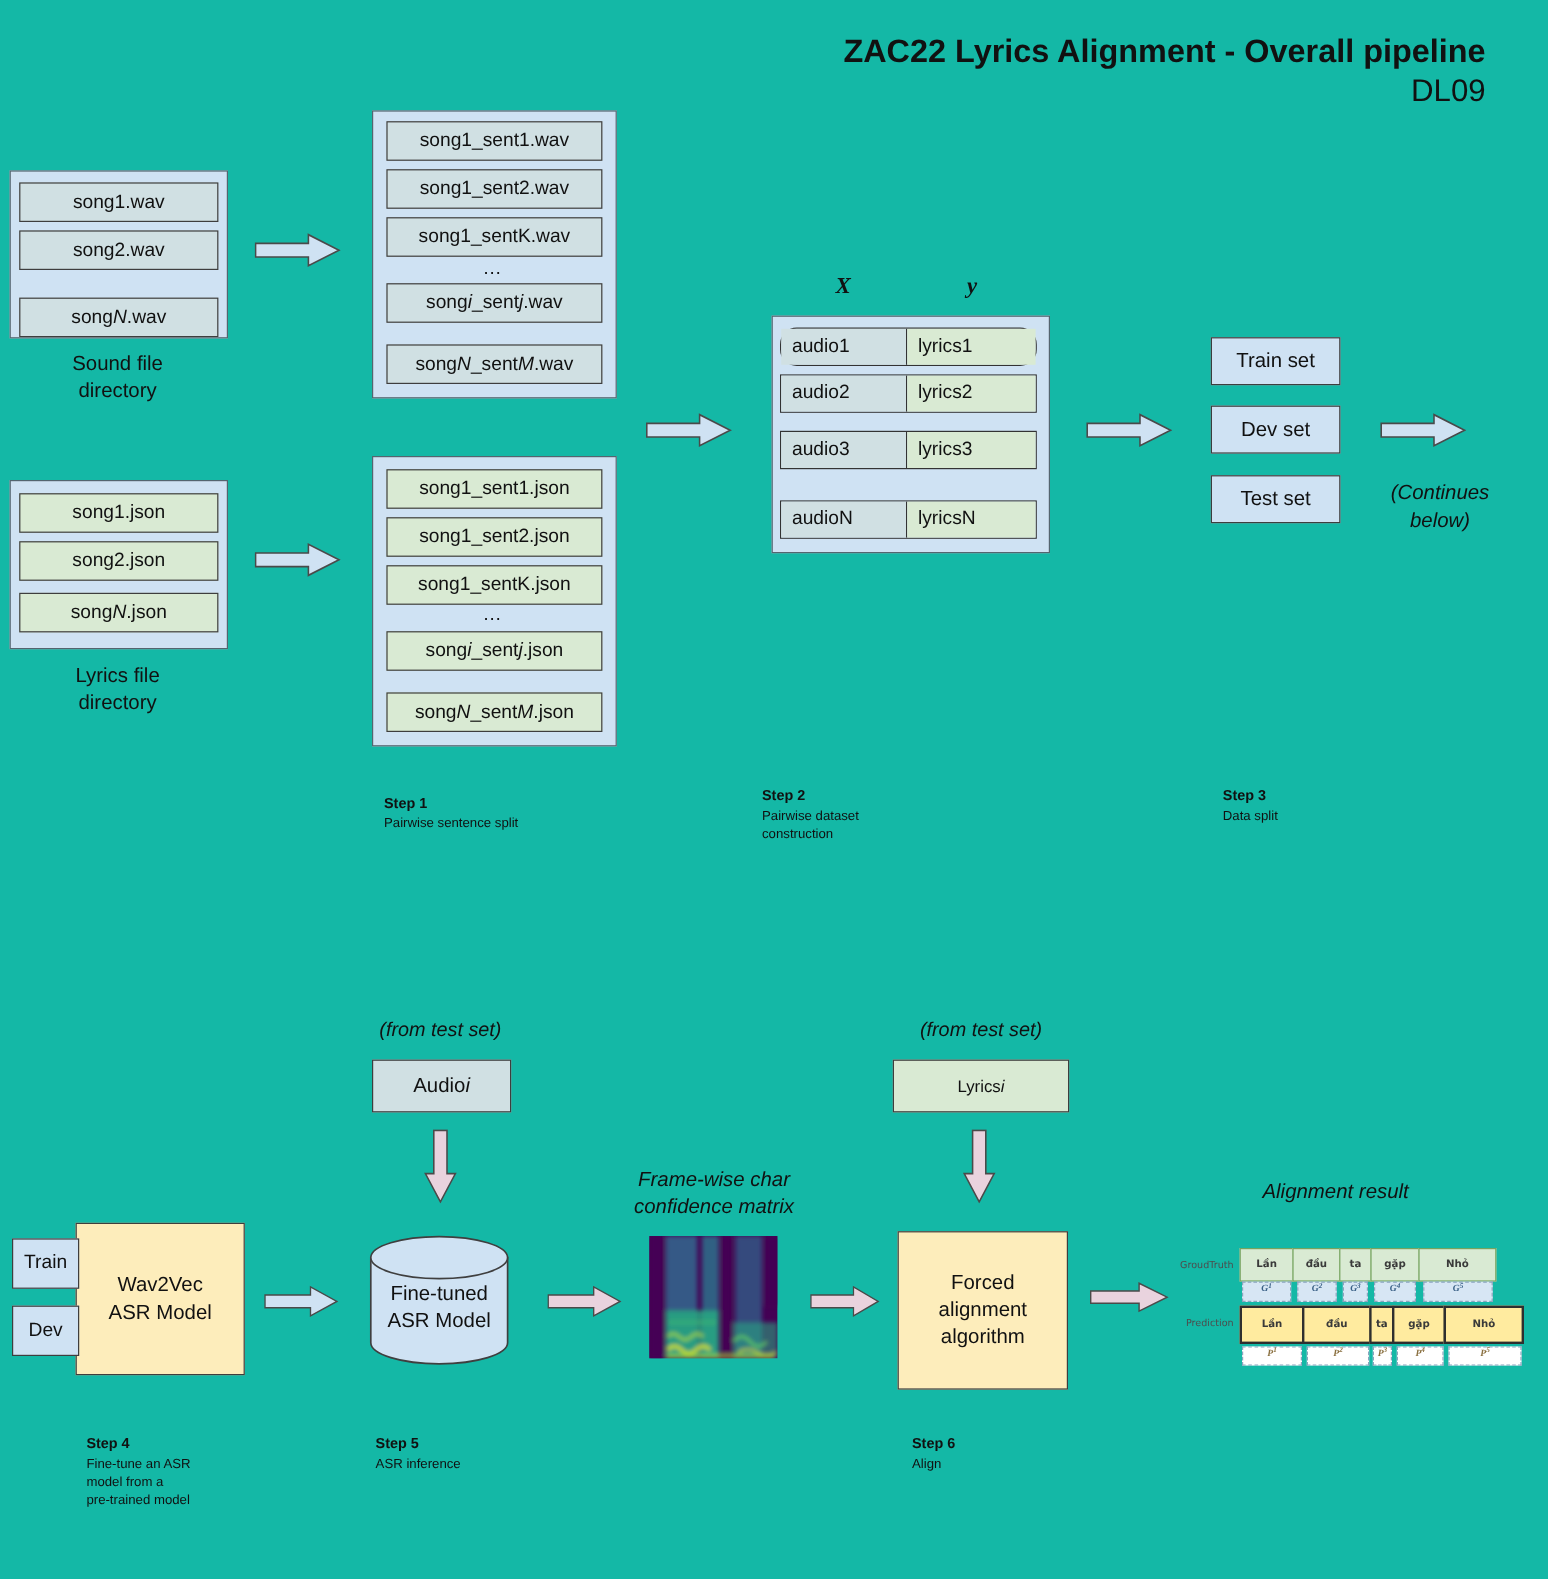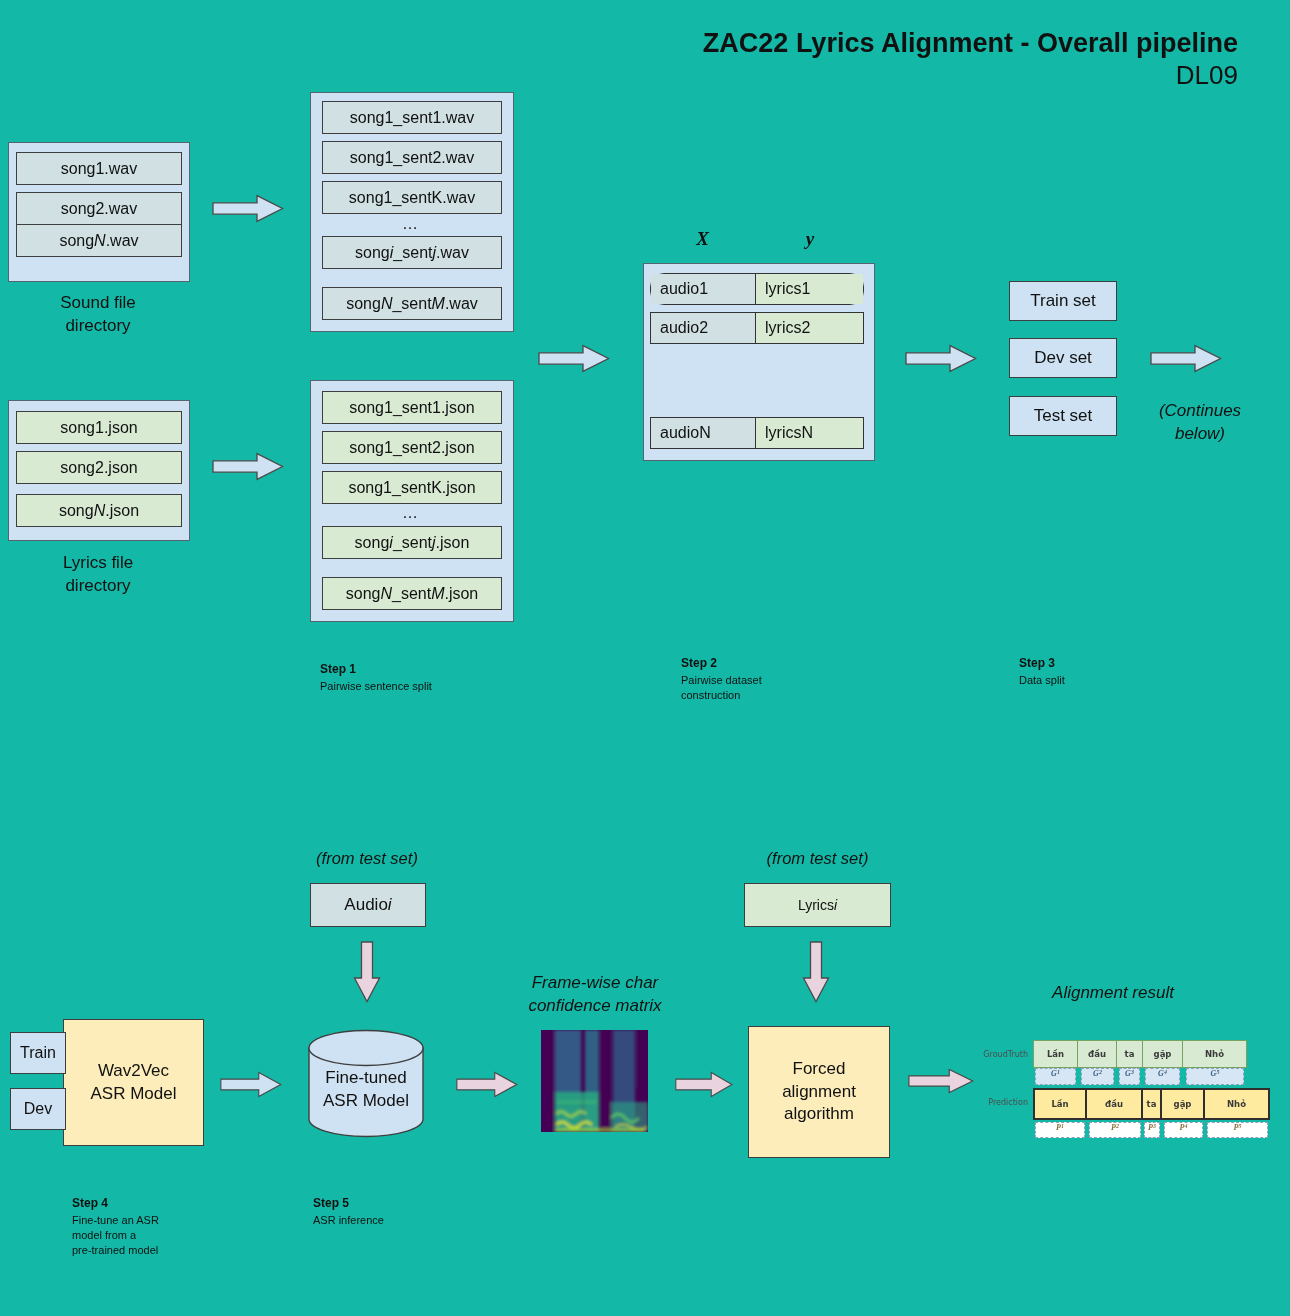--- a/index.html
+++ b/index.html
@@ -60,21 +60,21 @@
 <body>
 
 <div class="canvas">
 
   <div class="abs title" style="left:520px;top:28px;width:718px;">ZAC22 Lyrics Alignment - Overall pipeline</div>
   <div class="abs subtitle" style="left:520px;top:60px;width:718px;">DL09</div>
 
   <div class="abs container" style="left:8px;top:142px;width:180px;height:138px;"></div>
   <div class="abs filebox cyan center" style="left:16px;top:152px;width:164px;height:31px;">song1.wav</div>
   <div class="abs filebox cyan center" style="left:16px;top:192px;width:164px;height:31px;">song2.wav</div>
-  <div class="abs filebox cyan center" style="left:16px;top:224px;width:164px;height:31px;text-align:right;">song<i>N</i>.wav</div>
+  <div class="abs filebox cyan center" style="left:16px;top:248px;width:164px;height:31px;text-align:right;">song<i>N</i>.wav</div>
   <div class="abs lbl pre" style="left:8px;top:292px;width:180px;">Sound file
 directory</div>
 
   <div class="abs" style="left:212px;top:194px;width:72px;height:29px;">
     <svg class="arrow" viewBox="0 0 72 28" preserveAspectRatio="none">
         <polygon points="1,8.5 45,8.5 45,1.5 70.5,14 45,26.5 45,19.5 1,19.5"></polygon>
       </svg>
   </div>
 
   <div class="abs container" style="left:310px;top:92px;width:202px;height:238px;"></div>
@@ -116,20 +116,24 @@
   <div class="abs serifhead" style="left:755px;top:228px;width:110px;">y</div>
   <div class="abs container" style="left:643px;top:263px;width:230px;height:196px;"></div>
   <div class="abs trow" style="left:650px;top:273px;width:214px;height:32px;border-radius:14px;">
     <div class="cx">audio1</div>
     <div class="cy">lyrics1</div>
   </div>
   <div class="abs trow" style="left:650px;top:312px;width:214px;height:32px;">
     <div class="cx">audio2</div>
     <div class="cy">lyrics2</div>
   </div>
+  <div class="abs trow" style="left:650px;top:359px;width:214px;height:32px;">
+    <div class="cx">audio3</div>
+    <div class="cy">lyrics3</div>
+  </div>
   <div class="abs trow" style="left:650px;top:417px;width:214px;height:32px;">
     <div class="cx">audioN</div>
     <div class="cy">lyricsN</div>
   </div>
 
   <div class="abs" style="left:905px;top:344px;width:72px;height:29px;">
     <svg class="arrow" viewBox="0 0 72 28" preserveAspectRatio="none">
         <polygon points="1,8.5 45,8.5 45,1.5 70.5,14 45,26.5 45,19.5 1,19.5"></polygon>
       </svg>
   </div>
@@ -143,21 +147,21 @@
         <polygon points="1,8.5 45,8.5 45,1.5 70.5,14 45,26.5 45,19.5 1,19.5"></polygon>
       </svg>
   </div>
   <div class="abs lbl pre italic" style="left:1140px;top:400px;width:120px;">(Continues
 below)</div>
 
   <div class="abs step" style="left:320px;top:662px;width:220px;">
     <p class="t">Step 1</p>
     <p class="d pre">Pairwise sentence split</p>
   </div>
-  <div class="abs step" style="left:681px;top:656px;width:210px;">
+  <div class="abs step" style="left:635px;top:656px;width:210px;">
     <p class="t">Step 2</p>
     <p class="d pre">Pairwise dataset
 construction</p>
   </div>
   <div class="abs step" style="left:1019px;top:656px;width:180px;">
     <p class="t">Step 3</p>
     <p class="d pre">Data split</p>
   </div>
 
   <div class="abs lbl italic" style="left:296px;top:848px;width:142px;font-size:16.5px;">(from test set)</div>
@@ -282,14 +286,18 @@
   <div class="abs step" style="left:72px;top:1196px;width:220px;">
     <p class="t">Step 4</p>
     <p class="d pre">Fine-tune an ASR
 model from a
 pre-trained model</p>
   </div>
   <div class="abs step" style="left:313px;top:1196px;width:200px;">
     <p class="t">Step 5</p>
     <p class="d pre">ASR inference</p>
   </div>
+  <div class="abs step" style="left:760px;top:1196px;width:160px;">
+    <p class="t">Step 6</p>
+    <p class="d pre">Align</p>
+  </div>
 
 </div>
 
 </body></html>

